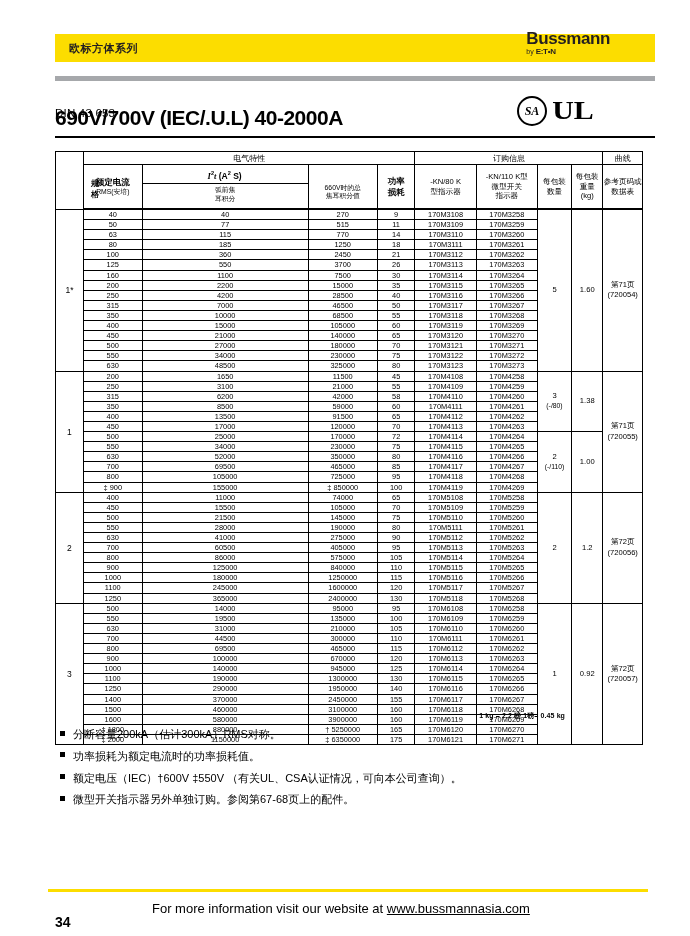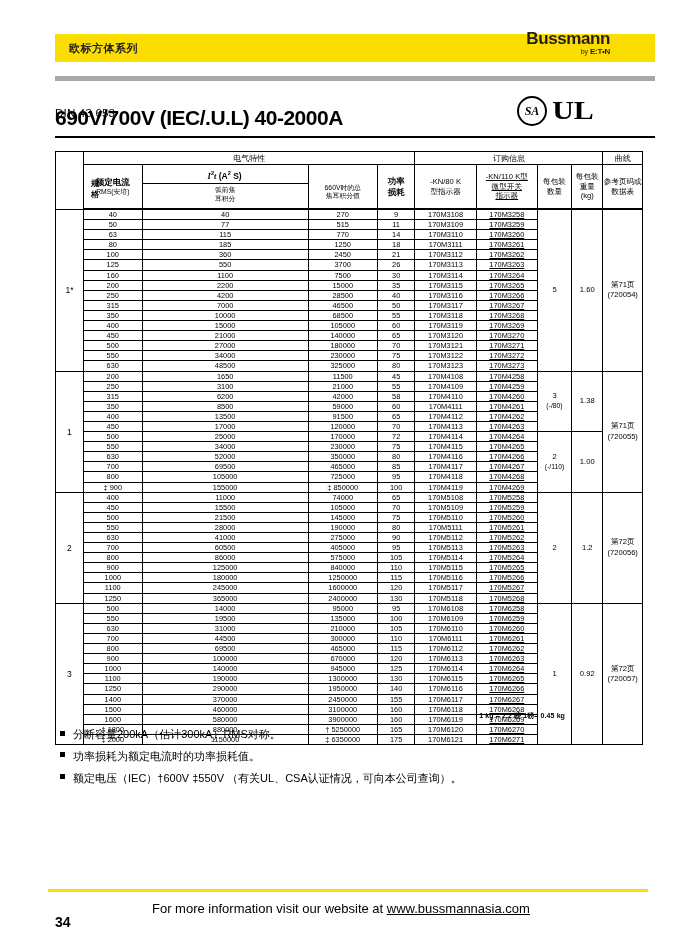--- a/index.html
+++ b/index.html
@@ -18,21 +18,21 @@
     width: 600px; height: 28px;
     background: #fcdd00;
   }
   .yellow-bar-label {
     position: absolute; left: 14px; top: 7px;
     font-size: 11px; font-weight: bold; color: #231f20;
     letter-spacing: 0.5px;
   }
   .brand {
     position: absolute; right: 2px; top: 30px;
-    text-align: right; line-height: 1;
+    line-height: 1;
   }
   .brand-name {
     font-size: 17px; font-weight: bold; color: #231f20;
     letter-spacing: -0.4px;
   }
   .brand-sub {
     font-size: 7px; color:#231f20; margin-top: 1px;
   }
   .brand-sub b { font-size: 8px; letter-spacing: -0.3px;}
 
@@ -107,21 +107,21 @@
   }
   td.curvecell { font-size: 7.6px; line-height: 1.35; }
 
   
   .w-size   { width: 36px; }
   .w-amp    { width: 73px; }
   .w-i2t1   { width: 80px; }
   .w-i2t2   { width: 86px; }
   .w-pow    { width: 48px; }
   .w-pn1    { width: 72px; }
-  .w-pn2    { width: 72px; text-decoration: underline; }
+  .w-pn2    { width: 72px; }
   .w-qty    { width: 40px; }
   .w-wt     { width: 38px; }
   .w-curve  { width: 43px; }
 
   
   .kg-note {
     position: absolute; right: 47px; top: 711px;
     font-size: 7px; font-weight: bold; letter-spacing: 0.1px;
   }
 
@@ -713,20 +713,24 @@
         <span>分断容量200kA（估计300kA）RMS对称。</span>
       </div>
       <div class="note">
         <span class="bullet"></span>
         <span>功率损耗为额定电流时的功率损耗值。</span>
       </div>
       <div class="note">
         <span class="bullet"></span>
         <span>额定电压（IEC）†600V    ‡550V   （有关UL、CSA认证情况，可向本公司查询）。</span>
       </div>
+      <div class="note">
+        <span class="bullet"></span>
+        <span>微型开关指示器另外单独订购。参阅第67-68页上的配件。</span>
+      </div>
     </div>
 
   <div class="footer-rule"></div>
   <div class="pagenum">34</div>
   <div class="footer-text">
     <span>For more information visit our website at </span><span class="url">www.bussmannasia.com</span>
   </div>
 
 </div>
 

